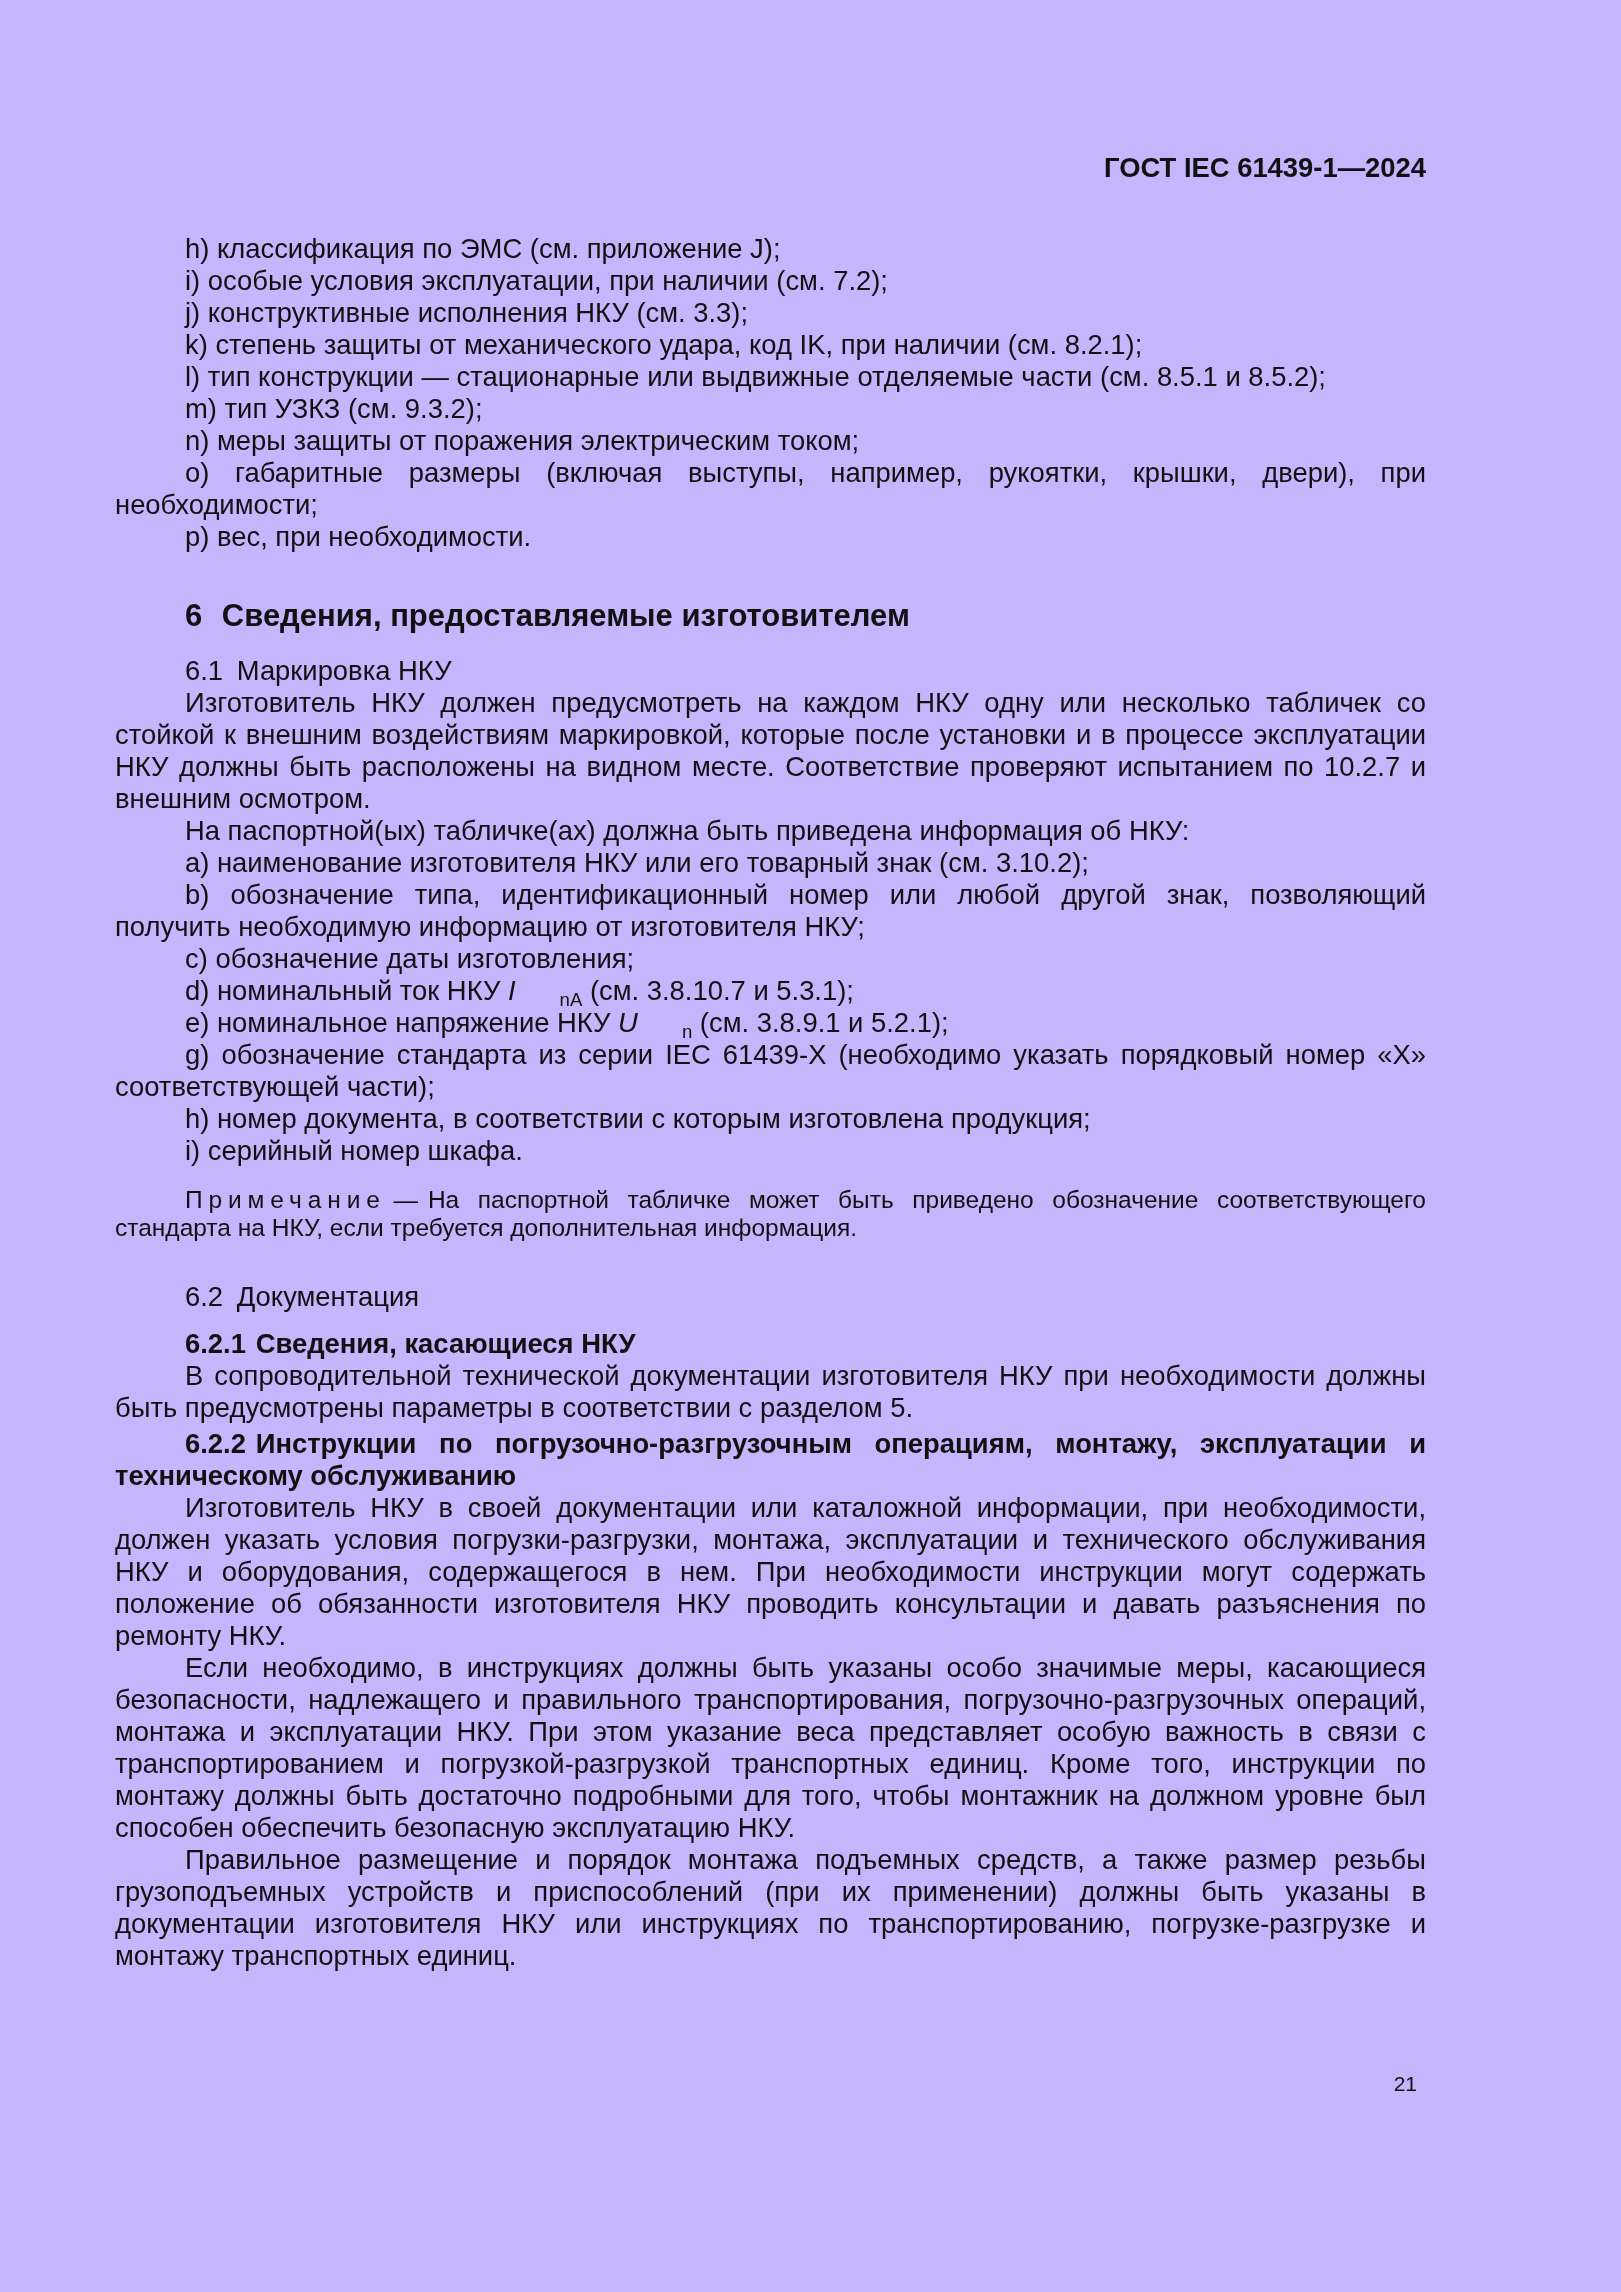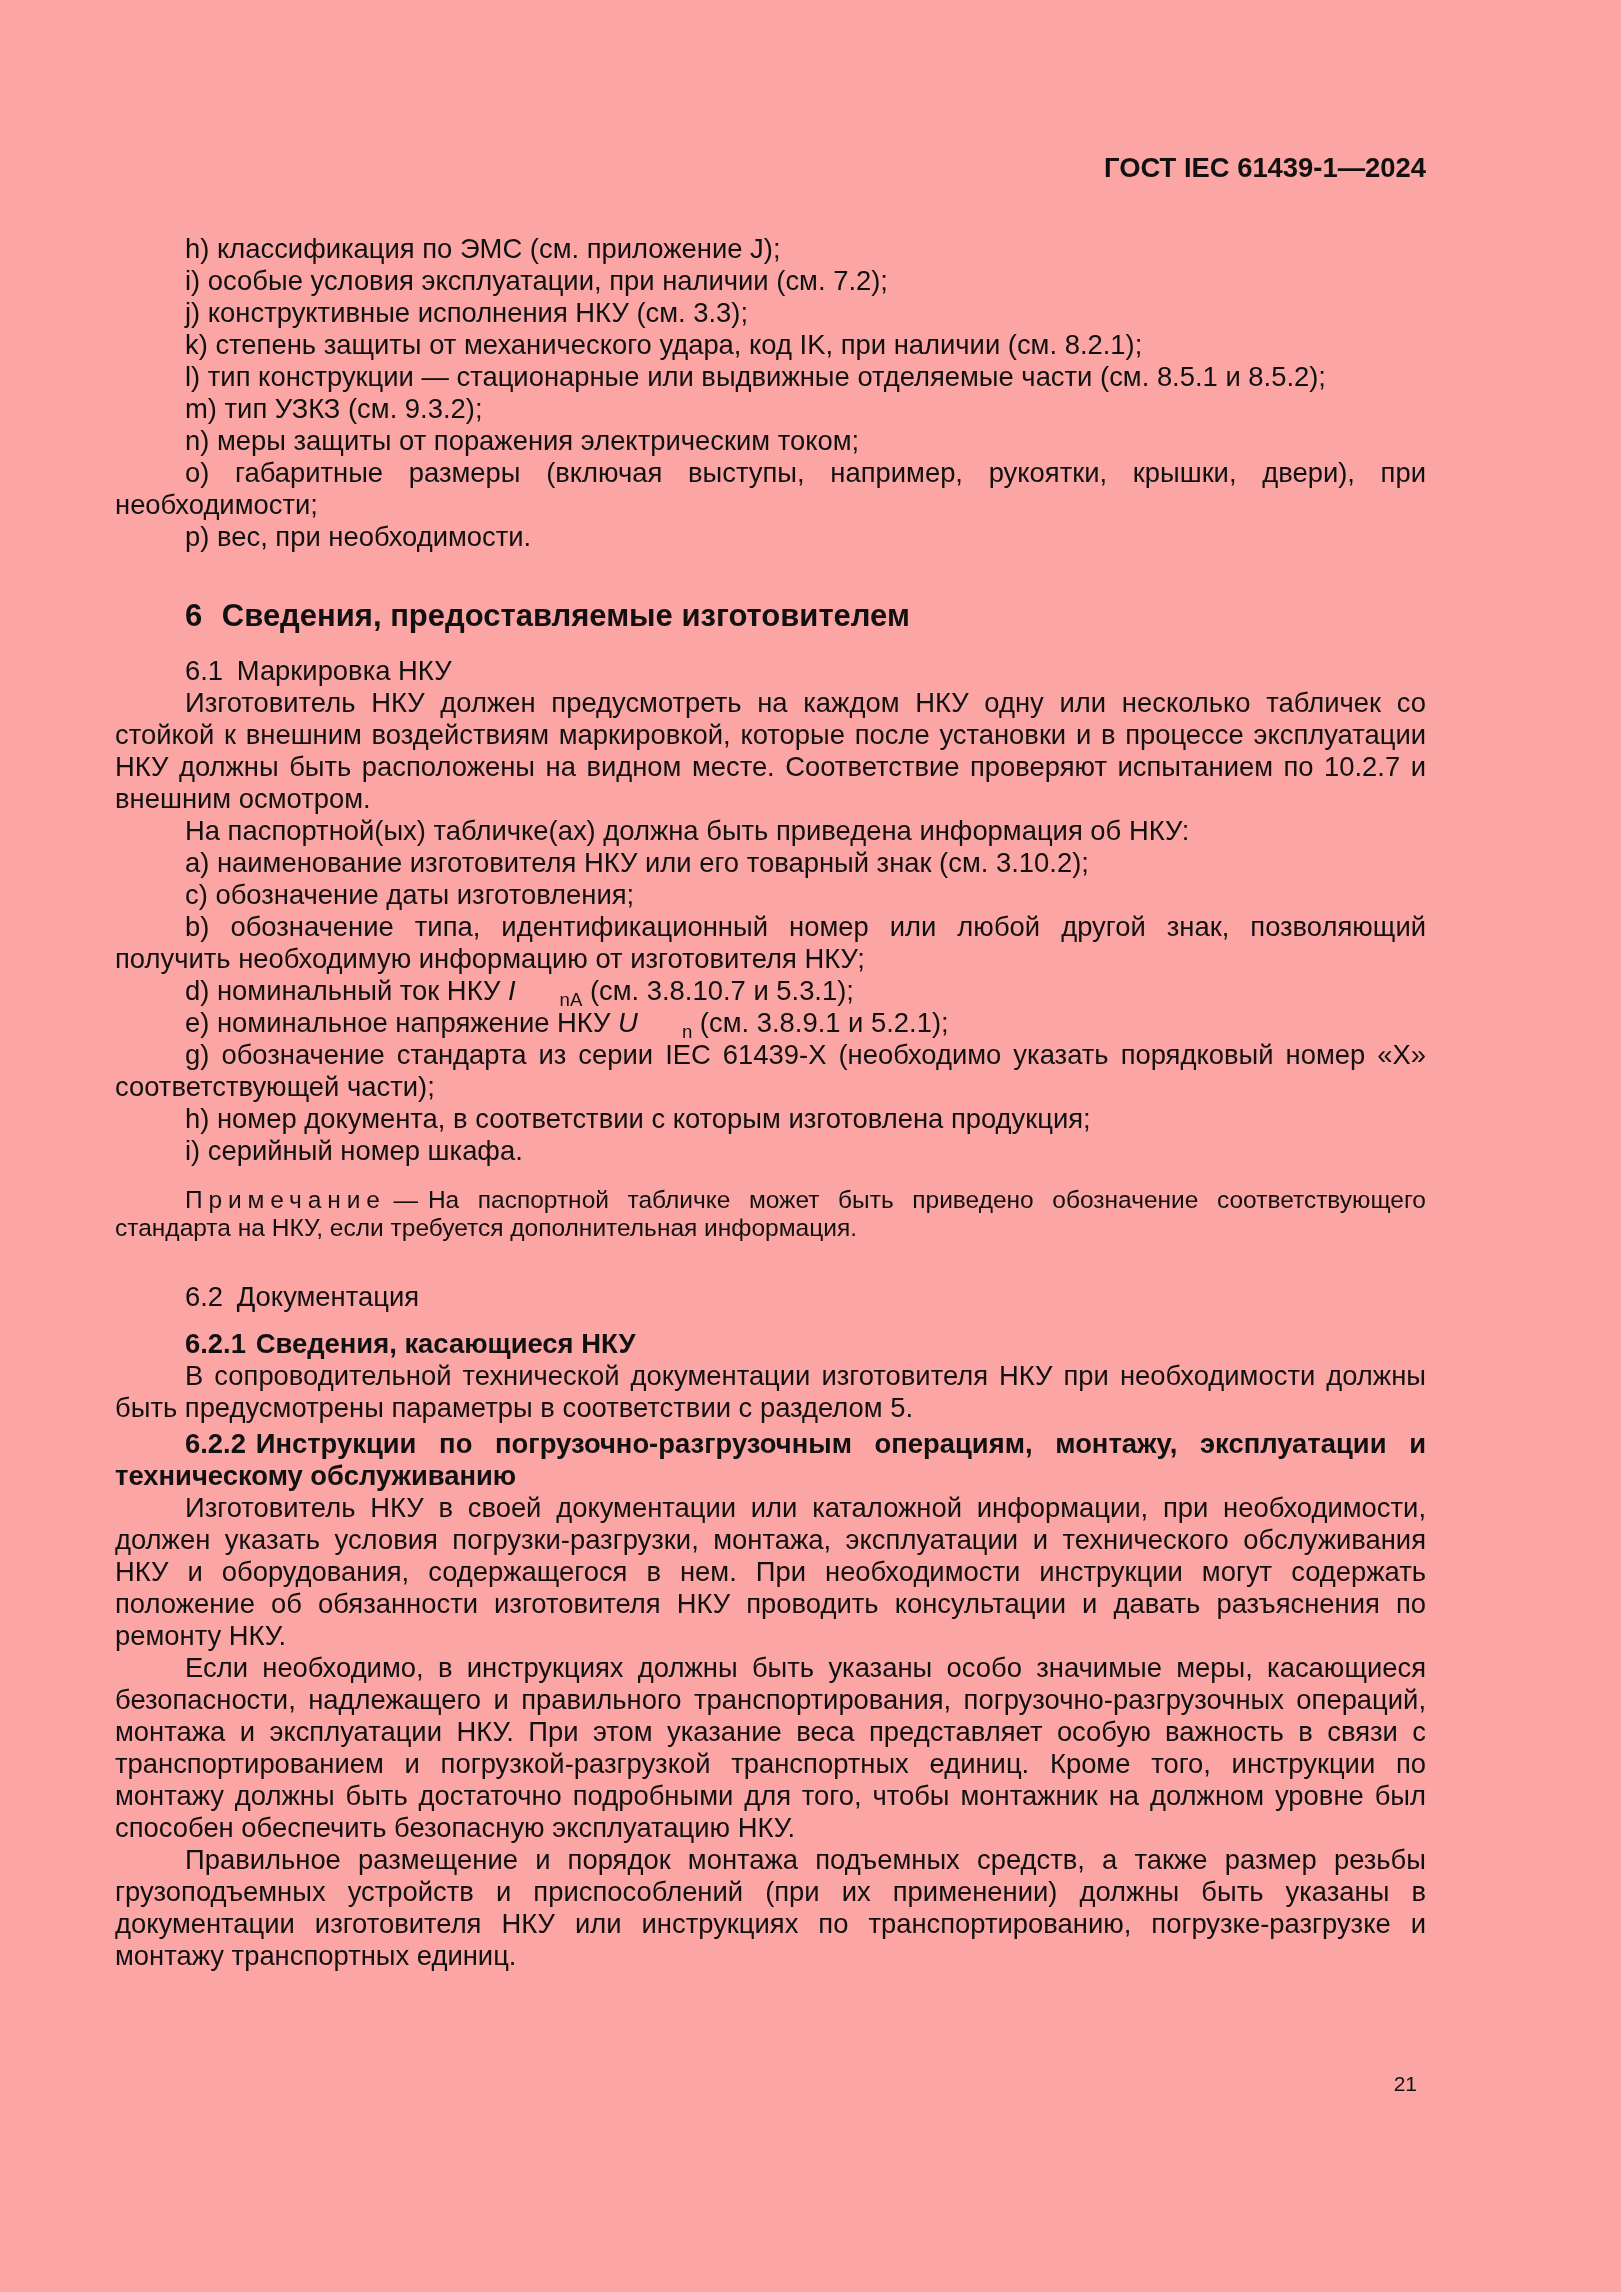--- a/index.html
+++ b/index.html
@@ -1,20 +1,20 @@
 <!DOCTYPE html>
 <html lang="ru"><head>
 <meta charset="utf-8">
 <style>
   html, body { margin: 0; padding: 0; background: #ffffff; }
   .page {
     position: relative;
     width: 1621px;
     height: 2293px;
-    background: #fca5a5;
+    background: #c4b5fd;
     color: #111111;
     font-family: "Liberation Sans", "DejaVu Sans", sans-serif;
     overflow: hidden;
   }
   .content {
     position: absolute;
     left: 115px;
     top: 0;
     width: 1311px;
   }
@@ -109,22 +109,22 @@
 
     <h1 class="sec"><span class="num1">6</span><span>Сведения, предоставляемые изготовителем</span></h1>
 
     <h2 class="sec"><span class="num2">6.1</span><span>Маркировка НКУ</span></h2>
 
     <p class="t para1">Изготовитель НКУ должен предусмотреть на каждом НКУ одну или несколько табличек со стойкой к внешним воздействиям маркировкой, которые после установки и в процессе эксплуатации НКУ должны быть расположены на видном месте. Соответствие проверяют испытанием по 10.2.7 и внешним осмотром.</p>
     <p class="t">На паспортной(ых) табличке(ах) должна быть приведена информация об НКУ:</p>
 
     <div>
       <p class="t">a) наименование изготовителя НКУ или его товарный знак (см. 3.10.2);</p>
+      <p class="t">b) обозначение типа, идентификационный номер или любой другой знак, позволяющий получить необходимую информацию от изготовителя НКУ;</p>
       <p class="t">c) обозначение даты изготовления;</p>
-      <p class="t">b) обозначение типа, идентификационный номер или любой другой знак, позволяющий получить необходимую информацию от изготовителя НКУ;</p>
       <p class="t"><span>d) номинальный ток НКУ </span><span class="var">I</span><sub class="v">nA</sub><span> (см. 3.8.10.7 и 5.3.1);</span></p>
       <p class="t"><span>e) номинальное напряжение НКУ </span><span class="var">U</span><sub class="v">n</sub><span> (см. 3.8.9.1 и 5.2.1);</span></p>
       <p class="t">g) обозначение стандарта из серии IEC 61439-X (необходимо указать порядковый номер «X» соответствующей части);</p>
       <p class="t">h) номер документа, в соответствии с которым изготовлена продукция;</p>
       <p class="t">i) серийный номер шкафа.</p>
     </div>
 
     <p class="note"><span class="note-label">Примечание</span><span class="note-dash">—</span><span>На паспортной табличке может быть приведено обозначение соответствующего стандарта на НКУ, если требуется дополнительная информация.</span></p>
 
     <h2 class="sec sec62"><span class="num2">6.2</span><span>Документация</span></h2>

